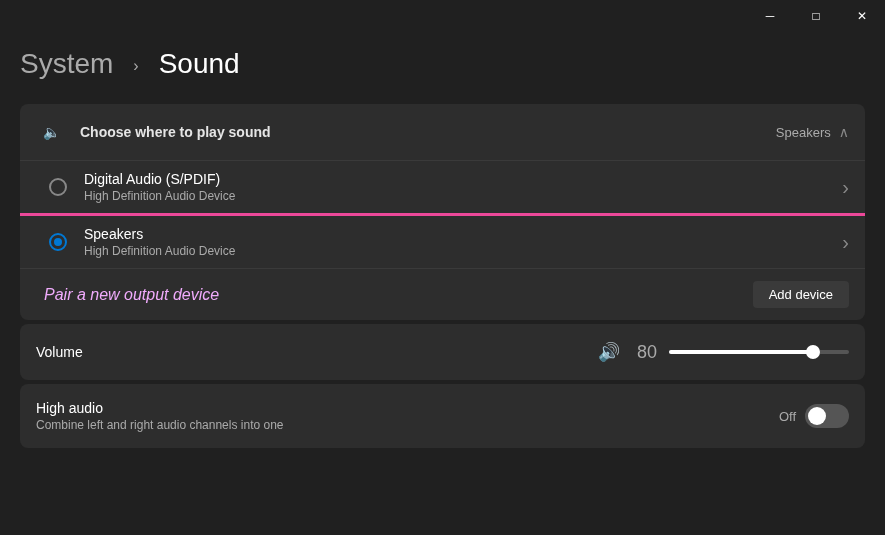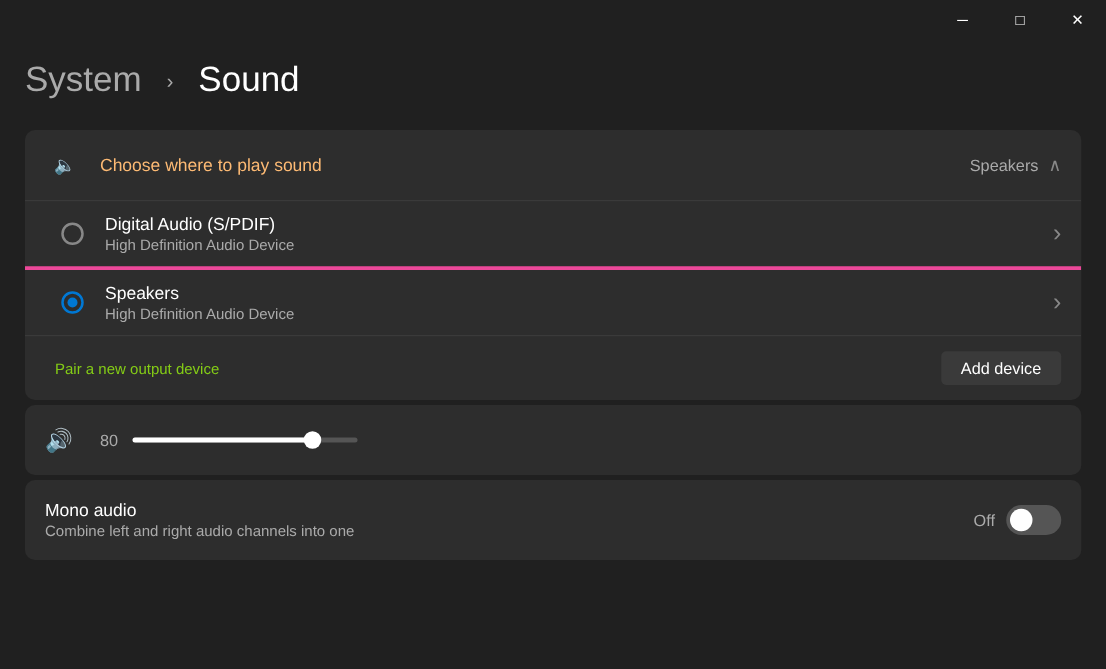--- a/index.html
+++ b/index.html
@@ -105,22 +105,22 @@
       margin-right: 12px;
       flex-shrink: 0;
     }
 
     .choose-text {
       flex: 1;
     }
 
     .choose-title {
       font-size: 14px;
-      font-weight: 400;
-      color: #fdba74;
+      font-weight: 700;
+      color: #e5e5e5;
     }
 
     .choose-subtitle {
       font-size: 12px;
       color: #aaaaaa;
       margin-top: 2px;
     }
 
     .choose-right {
       display: flex;
@@ -192,22 +192,23 @@
 
     
     .pair-row {
       display: flex;
       align-items: center;
       padding: 12px 16px 12px 24px;
     }
 
     .pair-text {
       flex: 1;
-      font-size: 12px;
-      color: #84cc16;
+      font-size: 16px;
+      color: #f0abfc;
+      font-style: italic;
     }
 
     .add-device-btn {
       background: #3a3a3a;
       color: #ffffff;
       border: none;
       border-radius: 4px;
       padding: 6px 16px;
       font-size: 13px;
       cursor: pointer;
@@ -234,21 +235,21 @@
       color: #ffffff;
       flex: 1;
     }
 
     .volume-icon {
       color: #ffffff;
       font-size: 18px;
     }
 
     .volume-number {
-      font-size: 13px;
+      font-size: 18px;
       color: #aaaaaa;
       width: 24px;
       text-align: right;
     }
 
     .slider-container {
       flex: 0 0 180px;
       position: relative;
       height: 4px;
       background: #555555;
@@ -406,33 +407,34 @@
     </div>
 
     <div class="pair-row" style="border-top: 1px solid #3a3a3a;">
       <span class="pair-text">Pair a new output device</span>
       <button class="add-device-btn">Add device</button>
     </div>
   </div>
 
   <div class="volume-card">
     <div class="volume-row">
+      <span class="volume-label">Volume</span>
       <span class="volume-icon">🔊</span>
       <span class="volume-number">80</span>
       <div class="slider-container">
         <div class="slider-fill"></div>
         <div class="slider-thumb"></div>
       </div>
     </div>
   </div>
 
   <div class="mono-card">
     <div class="mono-row">
       <div class="mono-text">
-        <div class="mono-title">Mono audio</div>
+        <div class="mono-title">High audio</div>
         <div class="mono-subtitle">Combine left and right audio channels into one</div>
       </div>
       <div class="toggle-area">
         <span class="toggle-off-label">Off</span>
         <div class="toggle">
           <div class="toggle-knob"></div>
         </div>
       </div>
     </div>
   </div>

